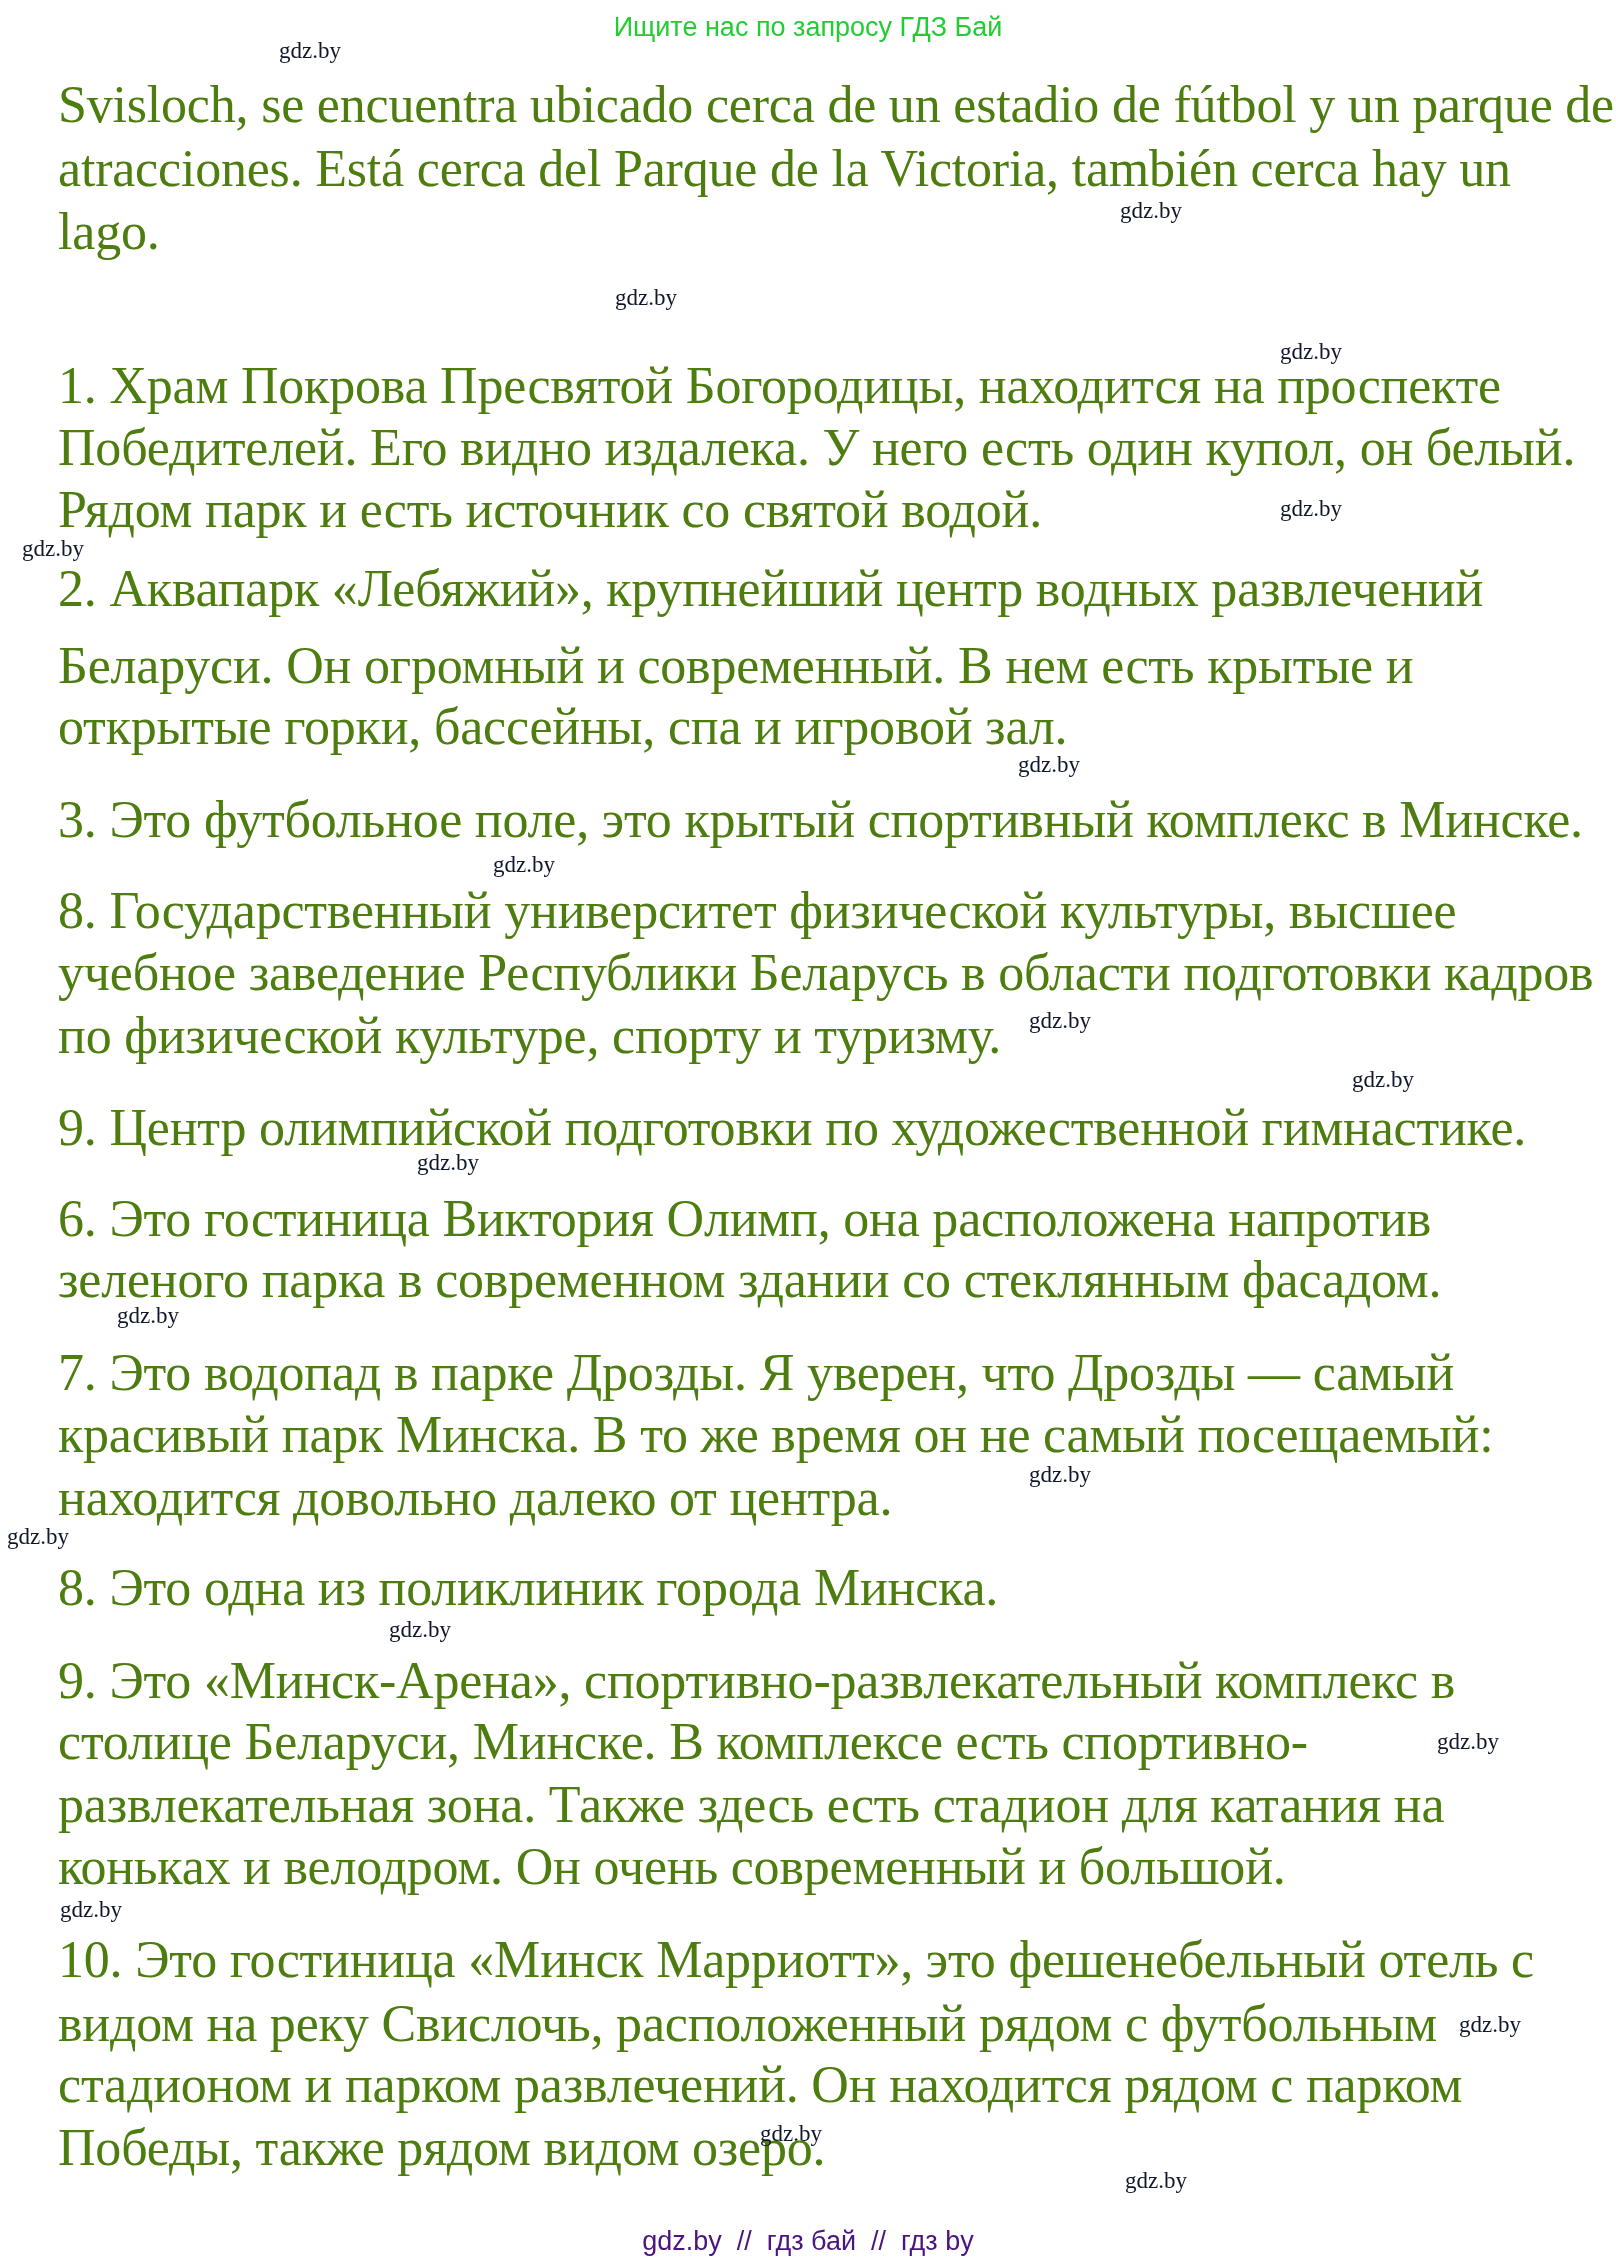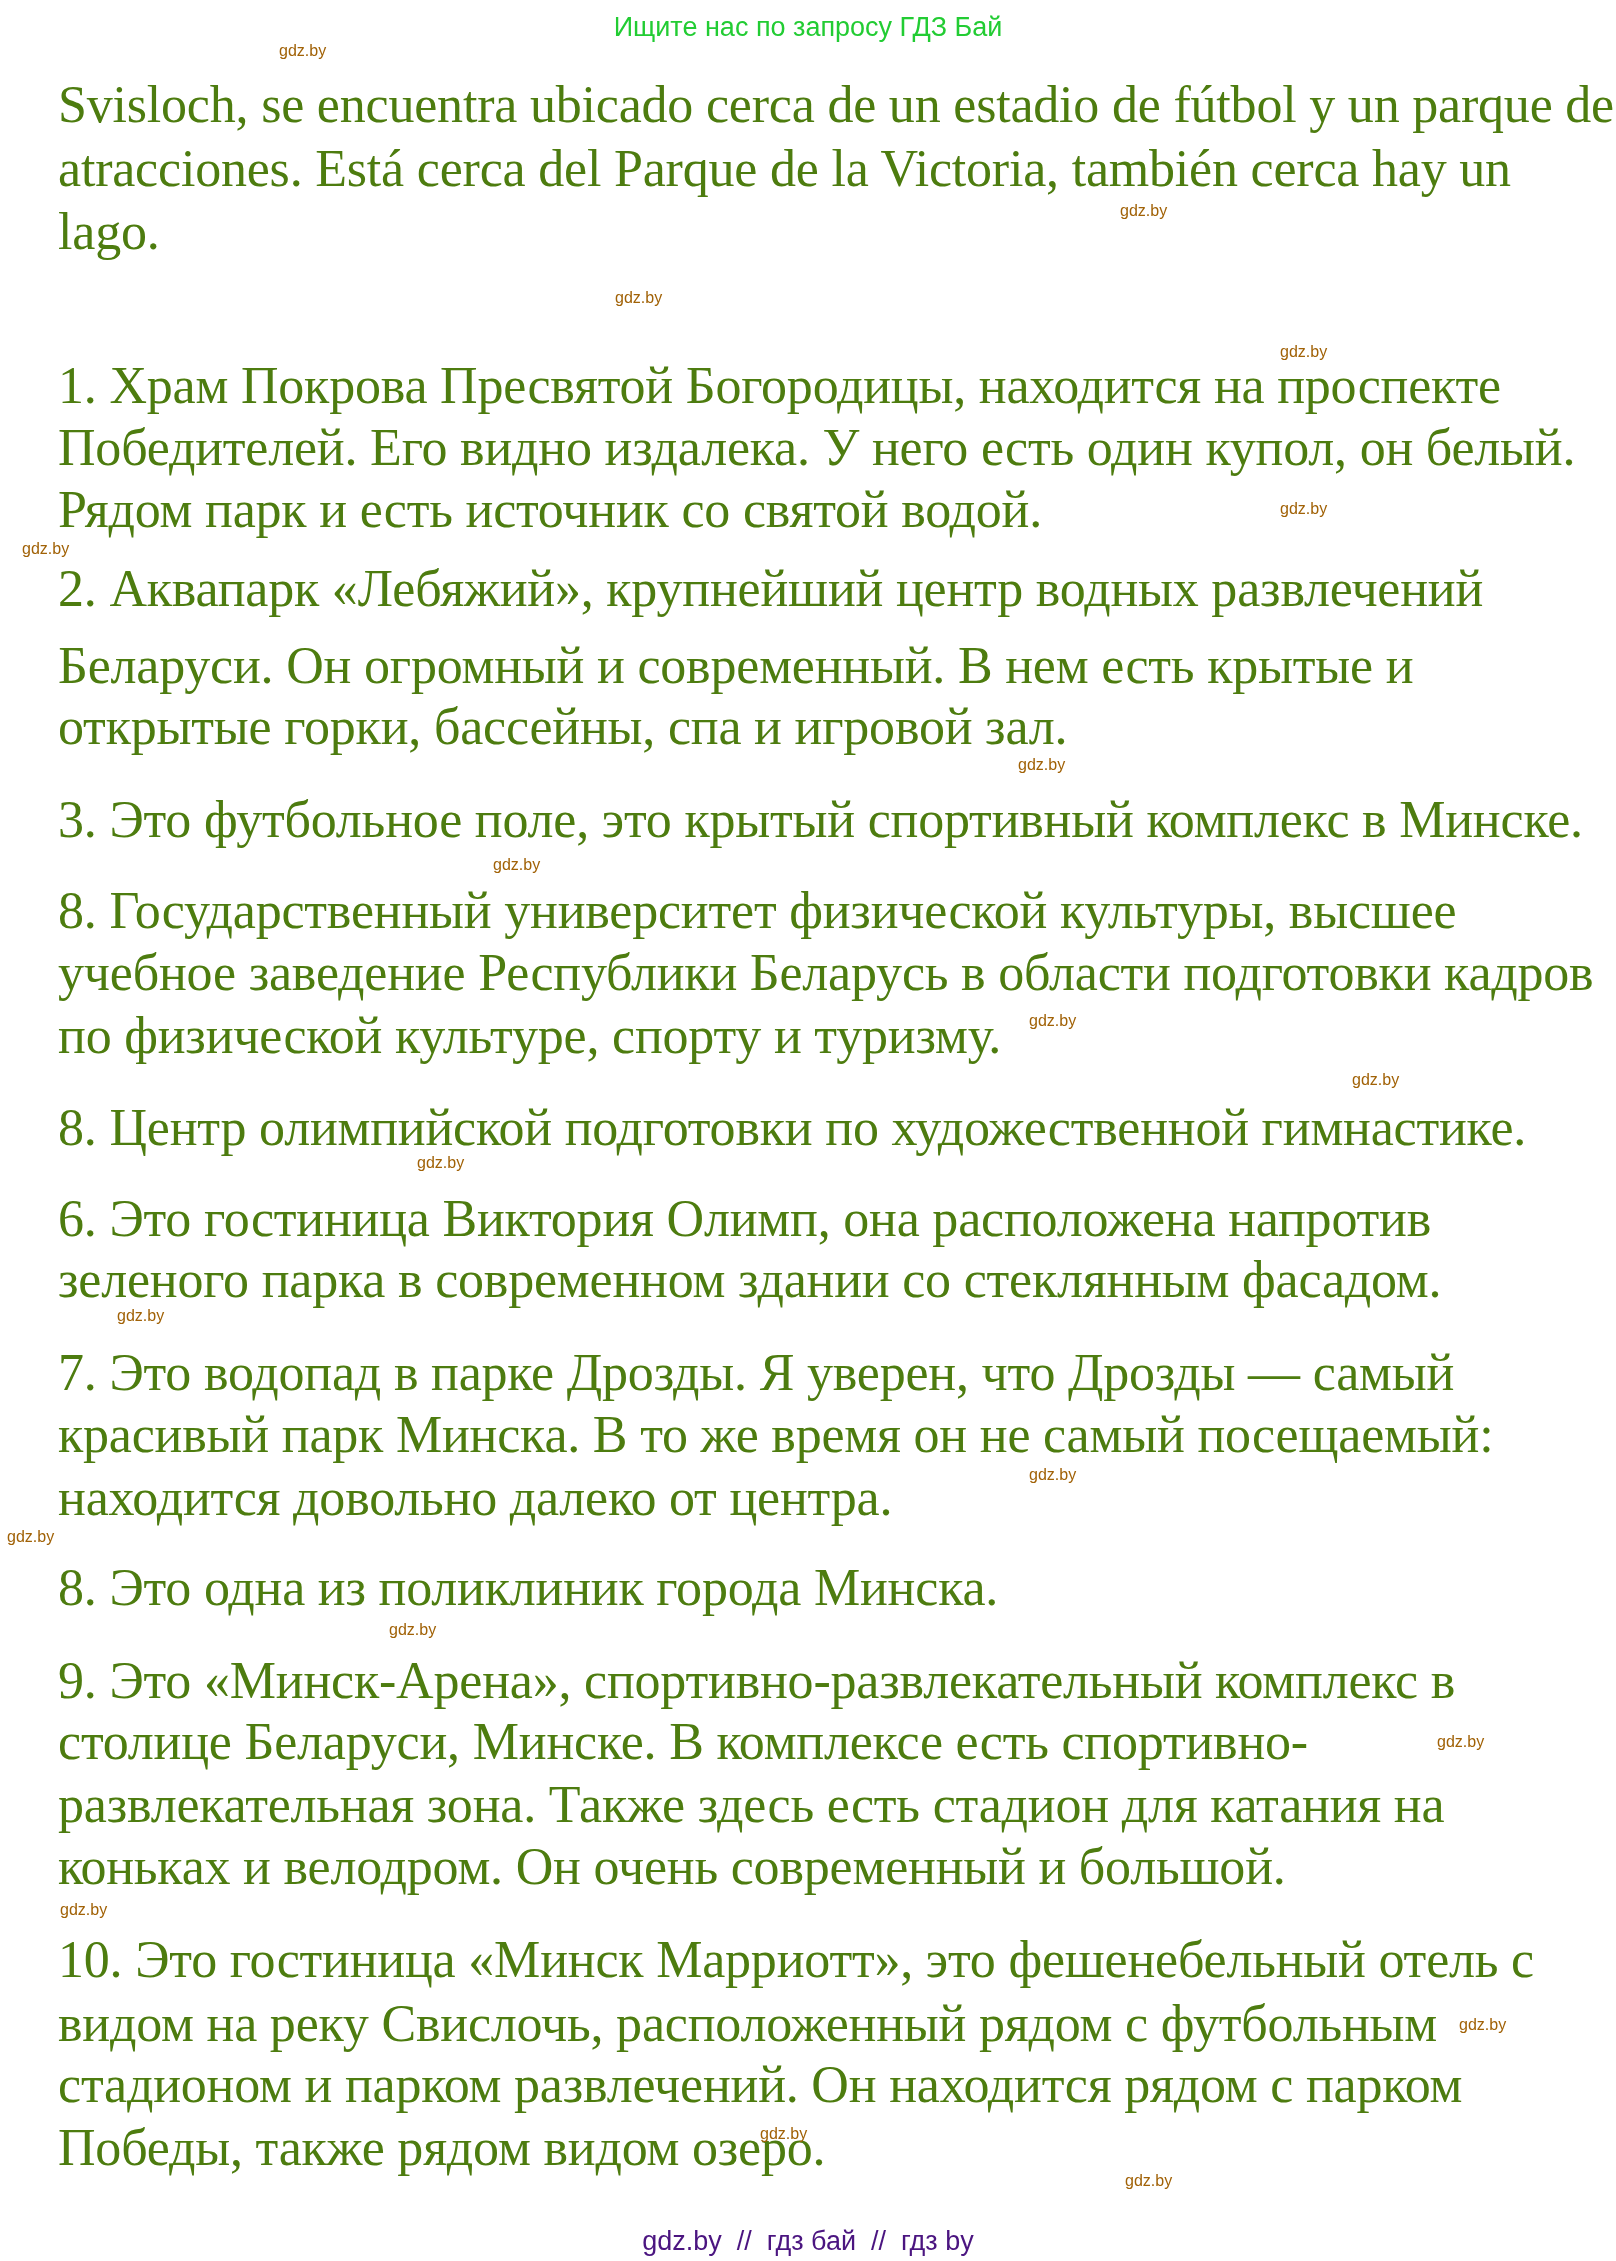--- a/index.html
+++ b/index.html
@@ -8,22 +8,22 @@
     position: absolute; left: 0; right: 0; top: 12px; height: 33px;
     text-align: center; font-family: "Liberation Sans", sans-serif;
     font-size: 27px; line-height: 30px; color: #22cc33;
   }
   .line {
     position: absolute; left: 58px; white-space: nowrap;
     font-family: "Liberation Serif", serif; font-size: 52px;
     line-height: 63px; color: #4d7c0f; letter-spacing: -0.2px;
   }
   .wm {
-    position: absolute; font-family: Liberation Sans, sans-serif;
-    font-size: 16px; line-height: 26px; color: #a16207; white-space: nowrap;
+    position: absolute; font-family: Liberation Serif, serif;
+    font-size: 23px; line-height: 26px; color: #0f172a; white-space: nowrap;
   }
   .footer {
     position: absolute; left: 0; right: 0; top: 2226px; height: 35px;
     text-align: center; font-family: "Liberation Sans", sans-serif;
     font-size: 27px; line-height: 31px; color: #4b1580; white-space: pre;
   }
 </style>
 </head>
 <body>
 
@@ -40,21 +40,21 @@
 <div class="line" style="top:557px">2. Аквапарк «Лебяжий», крупнейший центр водных развлечений</div>
 <div class="line" style="top:634px">Беларуси. Он огромный и современный. В нем есть крытые и</div>
 <div class="line" style="top:695px">открытые горки, бассейны, спа и игровой зал.</div>
 
 <div class="line" style="top:788px">3. Это футбольное поле, это крытый спортивный комплекс в Минске.</div>
 
 <div class="line" style="top:879px">8. Государственный университет физической культуры, высшее</div>
 <div class="line" style="top:941px">учебное заведение Республики Беларусь в области подготовки кадров</div>
 <div class="line" style="top:1004px">по физической культуре, спорту и туризму.</div>
 
-<div class="line" style="top:1096px">8. Центр олимпийской подготовки по художественной гимнастике.</div>
+<div class="line" style="top:1096px">9. Центр олимпийской подготовки по художественной гимнастике.</div>
 
 <div class="line" style="top:1187px">6. Это гостиница Виктория Олимп, она расположена напротив</div>
 <div class="line" style="top:1248px">зеленого парка в современном здании со стеклянным фасадом.</div>
 
 <div class="line" style="top:1341px">7. Это водопад в парке Дрозды. Я уверен, что Дрозды — самый</div>
 <div class="line" style="top:1403px">красивый парк Минска. В то же время он не самый посещаемый:</div>
 <div class="line" style="top:1466px">находится довольно далеко от центра.</div>
 
 <div class="line" style="top:1556px">8. Это одна из поликлиник города Минска.</div>
 

